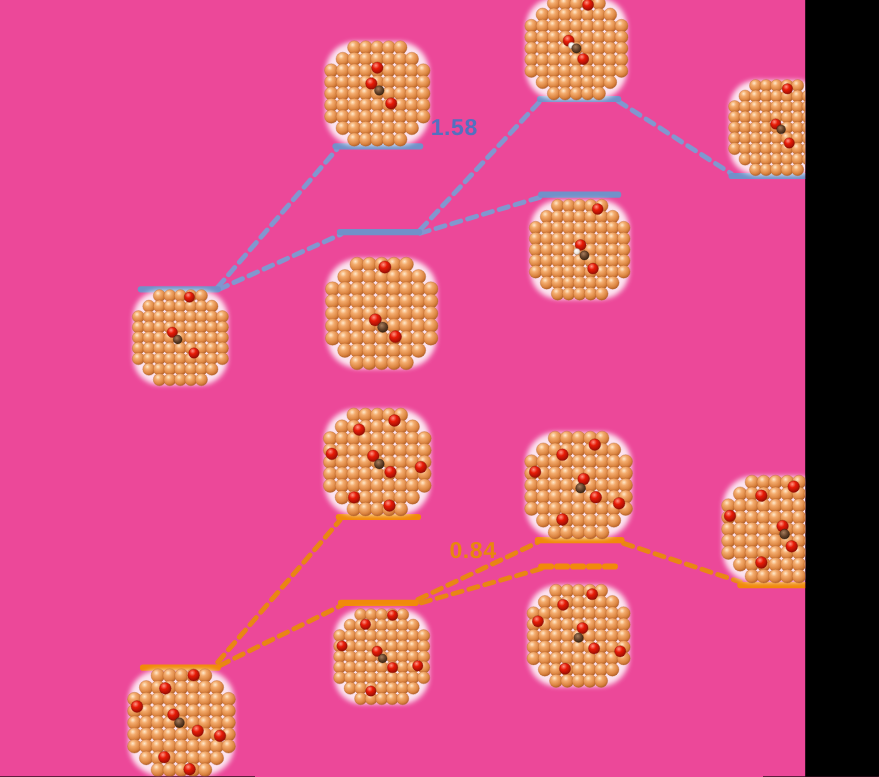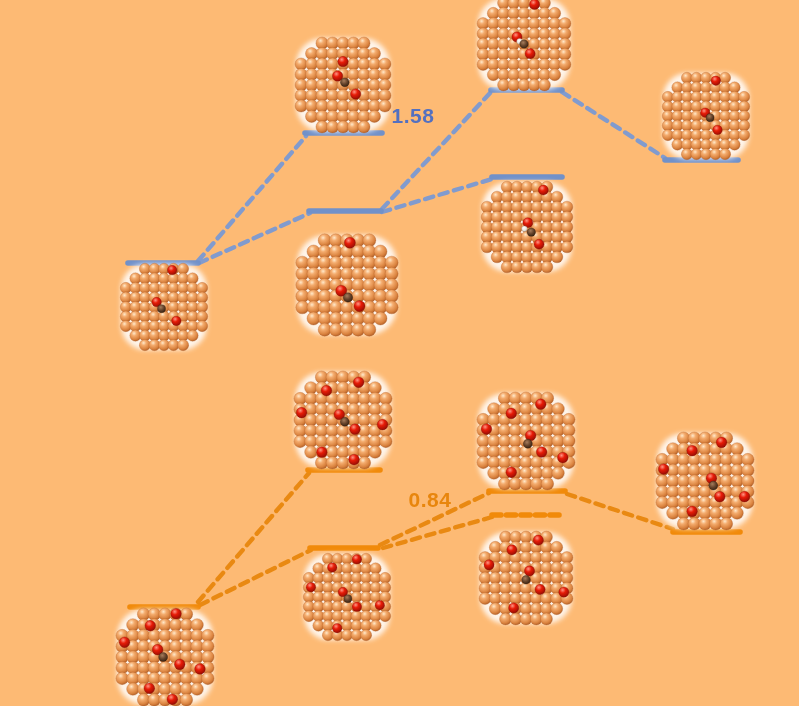--- a/index.html
+++ b/index.html
@@ -2,23 +2,23 @@
 <html><head>
 <meta charset="utf-8">
 <style>
   html, body {
     margin: 0;
     padding: 0;
     background: #000000;
   }
   .stage {
     position: relative;
-    width: 799px;
+    width: 732px;
     height: 706px;
-    background: #fdba74;
+    background: #ec4899;
     overflow: hidden;
     font-family: "Liberation Sans", sans-serif;
   }
   svg { display: block; }
   text {
     font-family: "Liberation Sans", sans-serif;
     font-weight: bold;
     letter-spacing: 0.5px;
   }
 </style>

